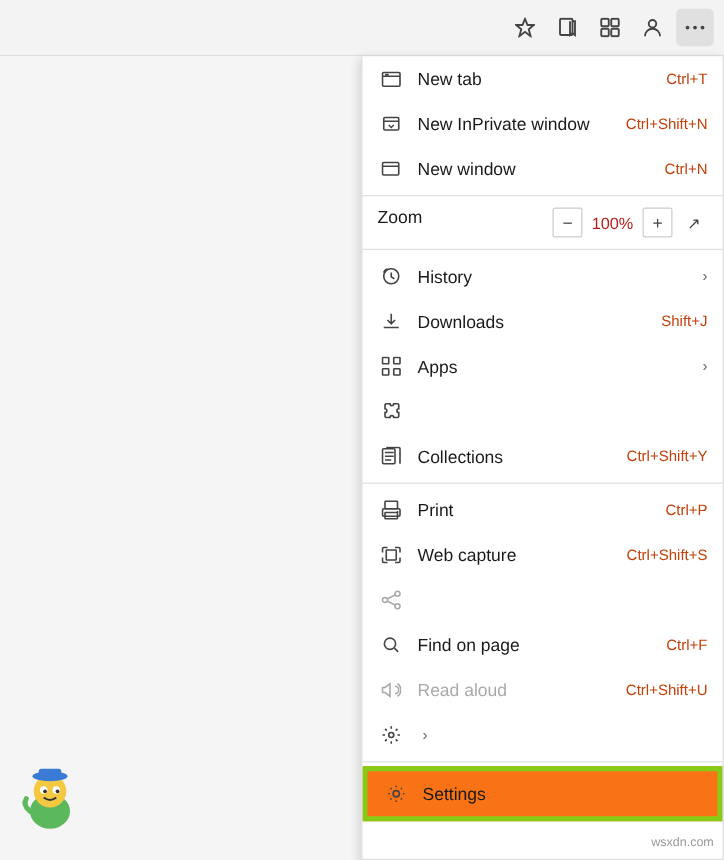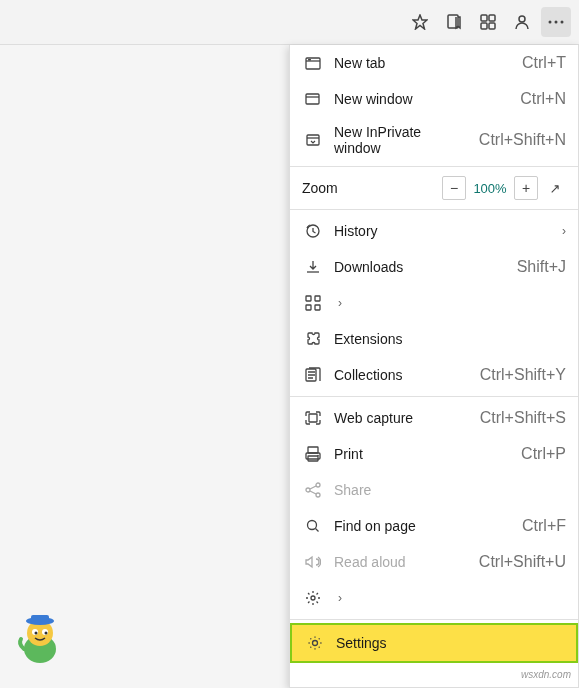--- a/index.html
+++ b/index.html
@@ -62,21 +62,20 @@
       background: #f5f5f5;
     }
 
     
     .watermark {
       position: absolute;
       bottom: 8px;
       right: 8px;
       font-size: 10px;
       color: #999;
-      font-style: italic;
     }
 
     
     .menu-container {
       position: absolute;
       top: 45px;
       right: 0;
       width: 290px;
       bottom: 0;
       background: #fff;
@@ -96,62 +95,61 @@
       min-height: 36px;
       position: relative;
     }
 
     .menu-item.disabled {
       color: #aaa;
       cursor: default;
     }
 
     .menu-item.highlighted {
-      border: 2px solid #84cc16;
-      background: #fde047;
+      border: 4px solid #84cc16;
+      background: #f97316;
     }
 
     .menu-icon {
       width: 22px;
       height: 22px;
       margin-right: 10px;
       flex-shrink: 0;
       display: flex;
       align-items: center;
       justify-content: center;
       color: #444;
       font-size: 15px;
     }
 
     .menu-label {
       flex: 1;
     }
 
     .menu-shortcut {
-      color: #737373;
-      font-size: 16px;
+      color: #c2410c;
+      font-size: 12px;
       margin-left: 8px;
     }
 
     .menu-arrow {
       color: #666;
       font-size: 12px;
       margin-left: 4px;
     }
 
     .menu-divider {
       height: 1px;
       background: #e0e0e0;
       margin: 3px 0;
     }
 
     
     .zoom-row {
       display: flex;
-      align-items: center;
       padding: 5px 12px;
       min-height: 36px;
     }
 
     .zoom-label {
       flex: 1;
       color: #1a1a1a;
     }
 
     .zoom-controls {
@@ -169,21 +167,21 @@
       border-radius: 2px;
       display: flex;
       align-items: center;
       justify-content: center;
       font-size: 14px;
       color: #444;
     }
 
     .zoom-value {
       font-size: 13px;
-      color: #0f766e;
+      color: #b91c1c;
       min-width: 36px;
       text-align: center;
     }
 
     .zoom-expand {
       width: 22px;
       height: 22px;
       display: flex;
       align-items: center;
       justify-content: center;
@@ -283,38 +281,38 @@
         <rect x="3" y="4" width="3" height="1.5" rx="0.5" fill="#444" stroke="none"></rect>
       </svg>
     </span>
     <span class="menu-label">New tab</span>
     <span class="menu-shortcut">Ctrl+T</span>
   </div>
 
   <div class="menu-item">
     <span class="menu-icon">
       <svg width="16" height="16" viewBox="0 0 16 16" fill="none" stroke="#444" stroke-width="1.3">
-        <rect x="1" y="3" width="13" height="10" rx="1"></rect>
-        <path d="M1 6h13"></path>
-      </svg>
-    </span>
-    <span class="menu-label">New window</span>
-    <span class="menu-shortcut">Ctrl+N</span>
-  </div>
-
-  <div class="menu-item">
-    <span class="menu-icon">
-      <svg width="16" height="16" viewBox="0 0 16 16" fill="none" stroke="#444" stroke-width="1.3">
         <rect x="2" y="3" width="12" height="10" rx="1"></rect>
         <path d="M2 6h12"></path>
         <path d="M6 9 L8 11 L10 9" stroke="#444" stroke-width="1.2" fill="none"></path>
       </svg>
     </span>
     <span class="menu-label">New InPrivate window</span>
     <span class="menu-shortcut">Ctrl+Shift+N</span>
+  </div>
+
+  <div class="menu-item">
+    <span class="menu-icon">
+      <svg width="16" height="16" viewBox="0 0 16 16" fill="none" stroke="#444" stroke-width="1.3">
+        <rect x="1" y="3" width="13" height="10" rx="1"></rect>
+        <path d="M1 6h13"></path>
+      </svg>
+    </span>
+    <span class="menu-label">New window</span>
+    <span class="menu-shortcut">Ctrl+N</span>
   </div>
 
   <div class="menu-divider"></div>
 
   <div class="zoom-row">
     <span class="zoom-label">Zoom</span>
     <div class="zoom-controls">
       <button class="zoom-btn">−</button>
       <span class="zoom-value">100%</span>
       <button class="zoom-btn">+</button>
@@ -351,80 +349,79 @@
 
   <div class="menu-item">
     <span class="menu-icon">
       <svg width="16" height="16" viewBox="0 0 16 16" fill="none" stroke="#444" stroke-width="1.3">
         <rect x="1" y="1" width="5" height="5" rx="0.5"></rect>
         <rect x="10" y="1" width="5" height="5" rx="0.5"></rect>
         <rect x="1" y="10" width="5" height="5" rx="0.5"></rect>
         <rect x="10" y="10" width="5" height="5" rx="0.5"></rect>
       </svg>
     </span>
+    <span class="menu-label">Apps</span>
     <span class="menu-arrow">›</span>
   </div>
 
   <div class="menu-item">
     <span class="menu-icon">
       <svg width="16" height="16" viewBox="0 0 16 16" fill="none" stroke="#444" stroke-width="1.3">
         <path d="M7 2H4a1 1 0 00-1 1v3a1.5 1.5 0 010 3v3a1 1 0 001 1h3a1.5 1.5 0 013 0h3a1 1 0 001-1V9a1.5 1.5 0 010-3V3a1 1 0 00-1-1h-3a1.5 1.5 0 01-3 0z"></path>
       </svg>
     </span>
-    <span class="menu-label">Extensions</span>
   </div>
 
   <div class="menu-item">
     <span class="menu-icon">
       <svg width="16" height="16" viewBox="0 0 16 16" fill="none" stroke="#444" stroke-width="1.3">
         <rect x="1" y="2" width="10" height="12" rx="1"></rect>
         <path d="M4 1h10a1 1 0 011 1v12"></path>
         <path d="M3 5h7M3 8h7M3 11h5"></path>
       </svg>
     </span>
     <span class="menu-label">Collections</span>
     <span class="menu-shortcut">Ctrl+Shift+Y</span>
   </div>
 
   <div class="menu-divider"></div>
-
-  <div class="menu-item">
-    <span class="menu-icon">
-      <svg width="16" height="16" viewBox="0 0 16 16" fill="none" stroke="#444" stroke-width="1.3">
-        <path d="M5 2H2a1 1 0 00-1 1v3M11 2h3a1 1 0 011 1v3M5 14H2a1 1 0 01-1-1v-3M11 14h3a1 1 0 001-1v-3"></path>
-        <rect x="4" y="4" width="8" height="8" rx="0.5"></rect>
-      </svg>
-    </span>
-    <span class="menu-label">Web capture</span>
-    <span class="menu-shortcut">Ctrl+Shift+S</span>
-  </div>
 
   <div class="menu-item">
     <span class="menu-icon">
       <svg width="16" height="16" viewBox="0 0 16 16" fill="none" stroke="#444" stroke-width="1.3">
         <rect x="3" y="1" width="10" height="6" rx="0.5"></rect>
         <rect x="1" y="7" width="14" height="6" rx="1"></rect>
         <rect x="3" y="10" width="10" height="5" rx="0.5"></rect>
         <circle cx="13" cy="9.5" r="0.8" fill="#444" stroke="none"></circle>
       </svg>
     </span>
     <span class="menu-label">Print</span>
     <span class="menu-shortcut">Ctrl+P</span>
+  </div>
+
+  <div class="menu-item">
+    <span class="menu-icon">
+      <svg width="16" height="16" viewBox="0 0 16 16" fill="none" stroke="#444" stroke-width="1.3">
+        <path d="M5 2H2a1 1 0 00-1 1v3M11 2h3a1 1 0 011 1v3M5 14H2a1 1 0 01-1-1v-3M11 14h3a1 1 0 001-1v-3"></path>
+        <rect x="4" y="4" width="8" height="8" rx="0.5"></rect>
+      </svg>
+    </span>
+    <span class="menu-label">Web capture</span>
+    <span class="menu-shortcut">Ctrl+Shift+S</span>
   </div>
 
   <div class="menu-item disabled">
     <span class="menu-icon">
       <svg width="16" height="16" viewBox="0 0 16 16" fill="none" stroke="#aaa" stroke-width="1.3">
         <circle cx="13" cy="3" r="2"></circle>
         <circle cx="3" cy="8" r="2"></circle>
         <circle cx="13" cy="13" r="2"></circle>
         <path d="M5 7l6-3M5 9l6 3"></path>
       </svg>
     </span>
-    <span class="menu-label">Share</span>
   </div>
 
   <div class="menu-item">
     <span class="menu-icon">
       <svg width="16" height="16" viewBox="0 0 16 16" fill="none" stroke="#444" stroke-width="1.3">
         <circle cx="7" cy="7" r="4.5"></circle>
         <path d="M10.5 10.5l3 3"></path>
       </svg>
     </span>
     <span class="menu-label">Find on page</span>

